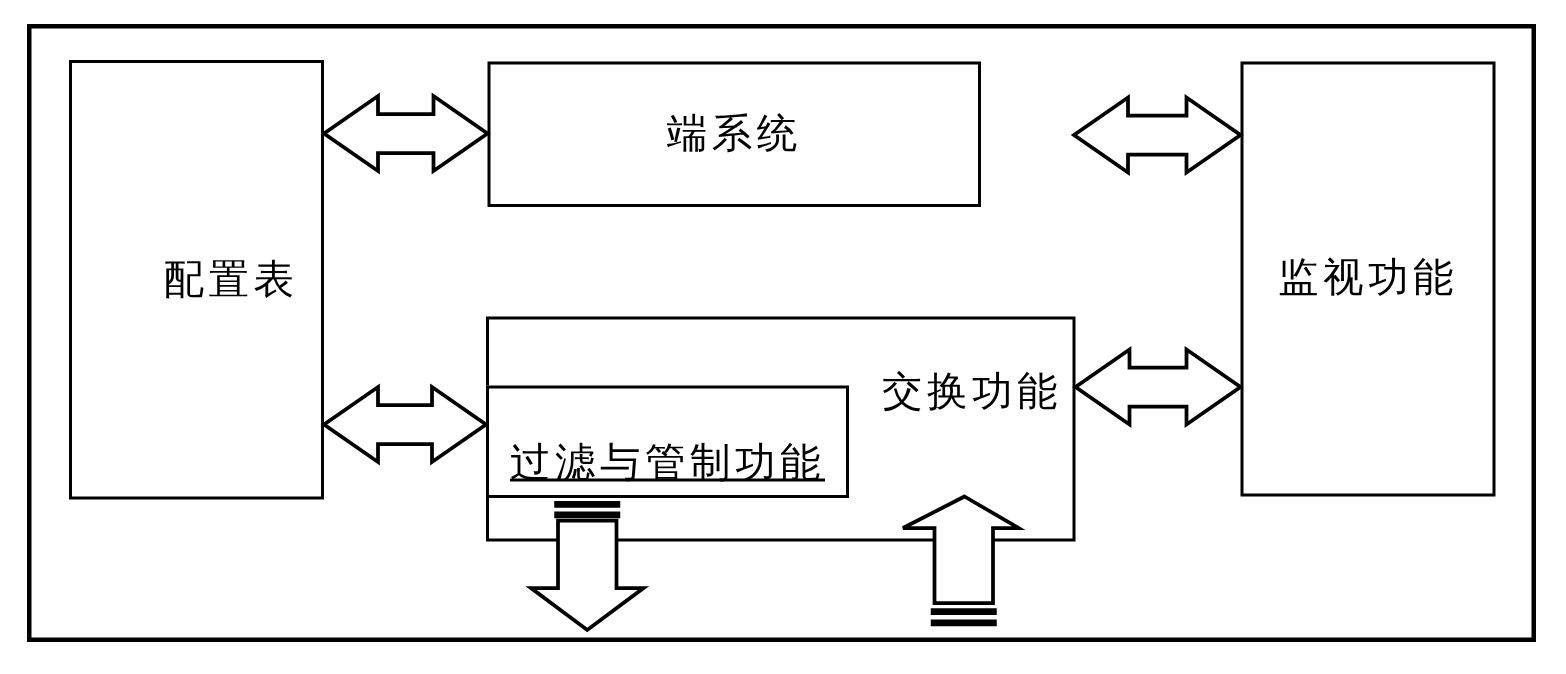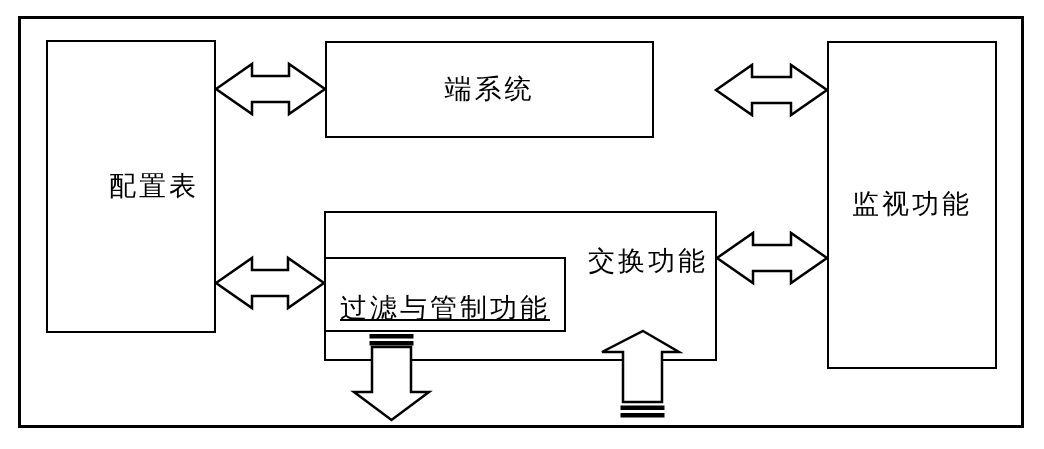--- a/index.html
+++ b/index.html
@@ -29,21 +29,21 @@
     justify-content: center;
   }
   .box-label {
     font-size: 27px;
     letter-spacing: 3px;
     white-space: nowrap;
     line-height: 1.15;
   }
   #box-config  { left: 46px;  top: 40px;  width: 170px; height: 293px; padding-left: 46px; }
   #box-end     { left: 325px; top: 41px;  width: 329px; height: 97px;  }
-  #box-monitor { left: 827px; top: 41px;  width: 170px; height: 328px; }
+  #box-monitor { left: 827px; top: 41px;  width: 170px; height: 290px; }
   #box-switch  { left: 324px; top: 211px; width: 393px; height: 150px; }
   #box-filter  {
     left: 324px; top: 257px; width: 242px; height: 75px;
     align-items: flex-end;
     padding-bottom: 6px;
     z-index: 2;
     text-decoration: underline;
   }
   #switch-label-region {
     position: absolute;

